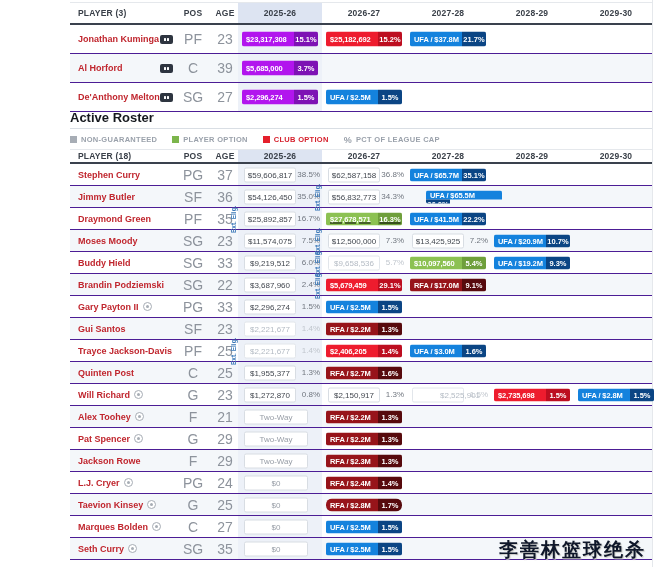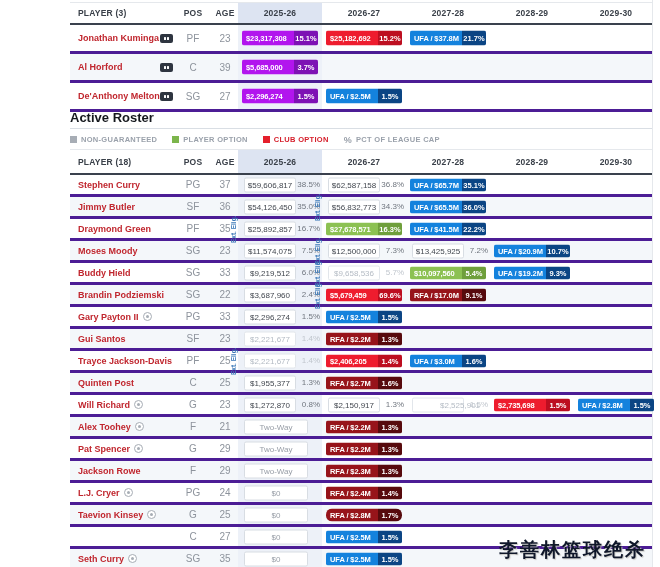--- a/index.html
+++ b/index.html
@@ -6,38 +6,38 @@
   html,body { margin:0; padding:0; }
   body {
     width:660px; height:567px; position:relative; overflow:hidden;
     background:#ffffff; font-family:"Liberation Sans", sans-serif;
   }
   .wrap { position:absolute; left:70px; top:0; width:583px; height:567px; border-right:1px solid #e5e8ec; background:#fff; }
   .tbl { position:absolute; left:0; width:100%; }
   #top-table { top:2px; }
   #roster-table { top:149px; }
 
-  .trow { position:relative; height:22px; border-bottom:3px solid #4c1d95; background:#fff; }
+  .trow { position:relative; height:22px; border-bottom:1px solid #4c1d95; background:#fff; }
   #top-table .trow { height:29px; }
   .trow.alt { background:#f4f7fa; }
-  .trow.thead { height:26px; border-top:1px solid #e5e8ec; border-bottom:2px solid #3a414d; background:#fff; }
+  .trow.thead { height:15px; border-top:1px solid #e5e8ec; border-bottom:2px solid #3a414d; background:#fff; }
   #top-table .trow.thead { height:23px; }
 
   .tint { position:absolute; left:168px; width:84px; top:0; bottom:0; background:#edf1f8; }
   .thead .tint { background:#dde4f2; }
 
   .hc { position:absolute; top:0; bottom:0; display:flex; align-items:center; font-size:8.5px; font-weight:700; color:#3a4049; letter-spacing:.2px; z-index:1; }
   .hc.hp { left:8px; }
   .slot-pos { left:103px; width:40px; justify-content:center; }
   .slot-age { left:135px; width:40px; justify-content:center; }
   .hc.season { width:84px; justify-content:center; }
 
   .pcell { position:absolute; left:8px; top:0; bottom:0; display:flex; align-items:center; gap:4px; z-index:1; }
   .pname { font-size:9px; font-weight:700; color:#c0262e; text-decoration:none; white-space:nowrap; }
-  .cellc { position:absolute; top:0; bottom:0; display:flex; align-items:center; font-size:10px; color:#8d939c; z-index:1; }
+  .cellc { position:absolute; top:0; bottom:0; display:flex; align-items:center; font-size:14px; color:#8d939c; z-index:1; }
 
   .badge { position:absolute; left:90px; top:50%; width:13px; height:9px; margin-top:-4.5px; background:#2e3540; border-radius:2px; display:flex; align-items:center; justify-content:center; gap:1px; z-index:1; }
   .badge i { width:2px; height:3px; background:#fff; border-radius:.5px; display:block; }
   .note { width:9px; height:9px; border:1px solid #a7adb5; border-radius:50%; position:relative; flex:none; display:inline-block; background:#fff; }
   .note i { position:absolute; left:2px; top:2px; width:3px; height:3px; background:#a7adb5; border-radius:50%; display:block; }
 
   .vbox { position:absolute; top:50%; transform:translateY(-50%); height:15px; width:52px; background:#fff; border:1px solid #d8dde3; border-radius:2px; font-size:8px; color:#42474f; display:flex; align-items:center; justify-content:center; white-space:nowrap; z-index:1; }
   .vbox.grayv { color:#b4bbc4; border-color:#e2e6eb; }
   .vbox.centerv { width:64px; color:#979da6; }
   .vpct { position:absolute; top:0; bottom:0; width:24px; display:flex; align-items:center; justify-content:flex-end; font-size:8px; color:#70767f; z-index:1; }
@@ -195,36 +195,36 @@
         <div class="pcell">
           <a class="pname" href="#">Jimmy Butler</a>
         </div>
         <span class="cellc slot-pos" style="justify-content: center;">SF</span>
         <span class="cellc slot-age" style="justify-content: center;">36</span>
         <div class="vbox" style="left: 174px;">$54,126,450</div>
         <span class="vpct" style="left: 226px;">35.0%</span>
         <div class="vbox" style="left: 258px;">$56,832,773</div>
         <span class="vpct" style="left: 310px;">34.3%</span>
         <div class="ext" style="left: 243px;">Ext. Elig.</div>
-        <div class="pill pill-blue" style="left: 340px;">
+        <div class="pill pill-blue" style="left: 356px; flex-direction: column;">
           <span class="pv">UFA / $65.5M</span>
           <span class="pp">36.0%</span>
         </div>
       </div>
       <div class="trow">
         <div class="tint"></div>
         <div class="pcell">
           <a class="pname" href="#">Draymond Green</a>
         </div>
         <span class="cellc slot-pos" style="justify-content: center;">PF</span>
         <span class="cellc slot-age" style="justify-content: center;">35</span>
         <div class="vbox" style="left: 174px;">$25,892,857</div>
         <span class="vpct" style="left: 226px;">16.7%</span>
         <div class="ext" style="left: 159px;">Ext. Elig.</div>
-        <div class="pill pill-green" style="left: 256px;">
+        <div class="pill pill-green" style="left: 256px; text-decoration: underline;">
           <span class="pv">$27,678,571</span>
           <span class="pp">16.3%</span>
         </div>
         <div class="pill pill-blue" style="left: 340px; text-align: right;">
           <span class="pv">UFA / $41.5M</span>
           <span class="pp">22.2%</span>
         </div>
       </div>
       <div class="trow alt">
         <div class="tint"></div>
@@ -270,21 +270,21 @@
         <div class="tint"></div>
         <div class="pcell">
           <a class="pname" href="#">Brandin Podziemski</a>
         </div>
         <span class="cellc slot-pos" style="justify-content: center;">SG</span>
         <span class="cellc slot-age" style="justify-content: center;">22</span>
         <div class="vbox" style="left: 174px;">$3,687,960</div>
         <span class="vpct" style="left: 226px;">2.4%</span>
         <div class="pill pill-red" style="left: 256px;">
           <span class="pv">$5,679,459</span>
-          <span class="pp">69.6%</span>
+          <span class="pp">29.1%</span>
         </div>
         <div class="ext" style="left: 243px;">Ext. Elig.</div>
         <div class="pill pill-darkred" style="left: 340px;">
           <span class="pv">RFA / $17.0M</span>
           <span class="pp">9.1%</span>
         </div>
       </div>
       <div class="trow">
         <div class="tint"></div>
         <div class="pcell">
@@ -446,20 +446,26 @@
         <span class="cellc slot-pos" style="justify-content: center;">G</span>
         <span class="cellc slot-age" style="justify-content: center;">25</span>
         <div class="vbox centerv" style="left: 174px;">$0</div>
         <div class="pill pill-darkred" style="left: 256px; border-radius: 6px;">
           <span class="pv">RFA / $2.8M</span>
           <span class="pp">1.7%</span>
         </div>
       </div>
       <div class="trow">
         <div class="tint"></div>
+        <div class="pcell">
+          <a class="pname" href="#">Marques Bolden</a>
+          <span class="note">
+            <i></i>
+          </span>
+        </div>
         <span class="cellc slot-pos" style="justify-content: center;">C</span>
         <span class="cellc slot-age" style="justify-content: center;">27</span>
         <div class="vbox centerv" style="left: 174px;">$0</div>
         <div class="pill pill-blue" style="left: 256px;">
           <span class="pv">UFA / $2.5M</span>
           <span class="pp">1.5%</span>
         </div>
       </div>
       <div class="trow alt">
         <div class="tint"></div>

